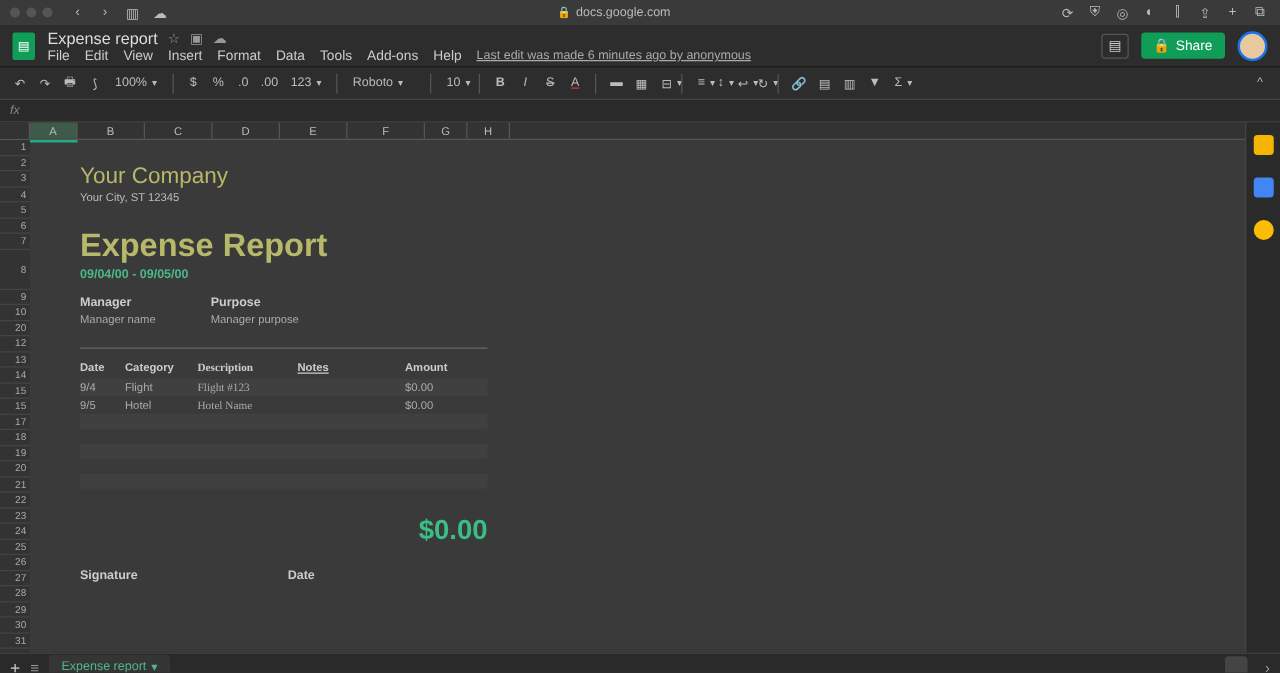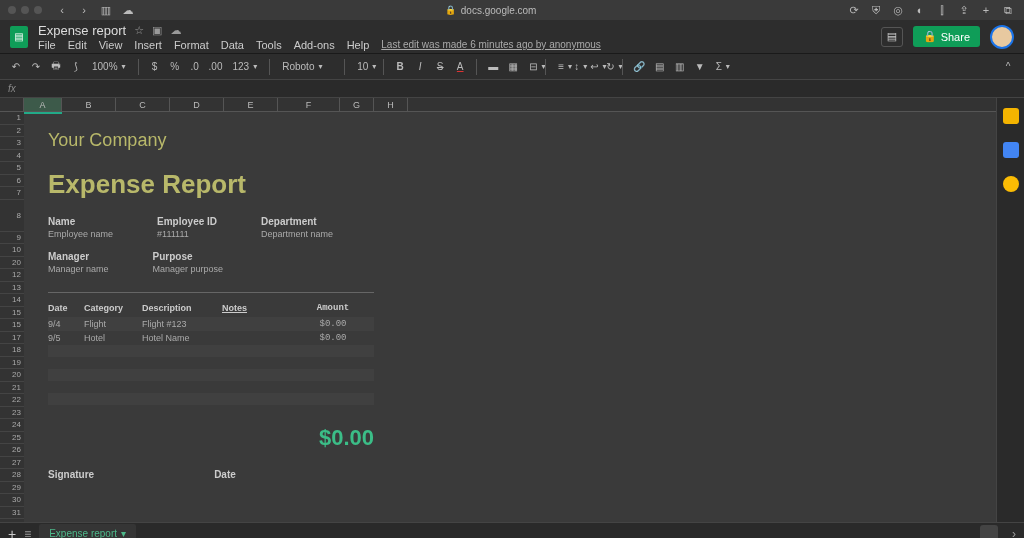--- a/index.html
+++ b/index.html
@@ -51,38 +51,38 @@
   .colE { width: 54px; }
   .colF { width: 62px; }
   .colG { width: 34px; }
   .colH { width: 34px; }
   .grid-body { flex: 1; display: flex; overflow: hidden; }
   .row-headers { width: 24px; background: #333; }
   .rowh { height: 12.5px; font-size: 8px; color: #aaa; text-align: right; padding-right: 3px; border-bottom: 1px solid #444; line-height: 12.5px; cursor: pointer; }
   .rowh.tall { height: 32px; line-height: 32px; }
   .sheet { flex: 1; position: relative; background: #3a3a3a; }
   .selection-bar { position: absolute; top: 0; left: 0; height: 2px; width: 38px; background: #2a8; }
-  .content { position: absolute; top: 4px; left: 24px; right: 0; color: #ccc; }
+  .content { position: absolute; top: 4px; left: 40px; right: 0; color: #ccc; }
   .company-name { font-size: 18px; font-weight: 500; color: #b8b86a; margin-top: 14px; }
   .addr-line { font-size: 9px; color: #bbb; margin-top: 2px; }
   .report-title { font-size: 26px; font-weight: 700; color: #b8b86a; margin-top: 18px; }
   .date-range { font-size: 10px; font-weight: 700; color: #4db88a; margin-top: 2px; }
   .info-grid { display: flex; gap: 44px; margin-top: 16px; }
   .info-col { }
   .info-label { font-size: 10px; font-weight: 700; color: #ccc; }
   .info-val { font-size: 9px; color: #aaa; margin-top: 2px; }
   .info-grid2 { display: flex; gap: 44px; margin-top: 12px; }
   .divider { border-top: 1px solid #666; margin-top: 18px; width: 326px; }
   .table { margin-top: 6px; width: 326px; font-size: 9px; }
   .thead { display: flex; font-weight: 700; color: #ccc; padding: 4px 0; }
   .th-date { width: 36px; }
   .th-cat { width: 58px; }
-  .th-desc { width: 80px; }
+  .th-desc { width: 80px; font-family: Liberation Serif, serif; }
   .th-notes { width: 86px; text-decoration: underline; }
-  .th-amt { width: 50px; text-align: center; font-family: Liberation Mono, monospace; }
+  .th-amt { width: 50px; text-align: left; }
   .trow { display: flex; padding: 2px 0; color: #aaa; }
   .trow.alt { background: #404040; }
   .total { font-size: 22px; font-weight: 700; color: #3bbd87; text-align: right; width: 326px; margin-top: 20px; }
   .sig-row { display: flex; gap: 120px; margin-top: 18px; font-size: 10px; font-weight: 700; color: #ccc; }
   
   .side-panel { width: 28px; background: #2a2a2a; border-left: 1px solid #444; display: flex; flex-direction: column; align-items: center; padding-top: 10px; gap: 18px; }
   .side-ico { width: 16px; height: 16px; border-radius: 3px; cursor: pointer; }
   .ico-cal { background: #f4b400; }
   .ico-keep { background: #4285f4; }
   .ico-tasks { background: #fbbc04; border-radius: 50%; }
@@ -247,35 +247,23 @@
           <div class="rowh">27</div>
           <div class="rowh">28</div>
           <div class="rowh">29</div>
           <div class="rowh">30</div>
           <div class="rowh">31</div>
         </div>
       <div class="sheet">
         <div class="selection-bar"></div>
         <div class="content">
           <div class="company-name">Your Company</div>
+          <div class="addr-line">Your City, ST 12345</div>
           <div class="report-title">Expense Report</div>
-          <div class="info-grid">
-            <div class="info-col">
-              <div class="info-label">Name</div>
-              <div class="info-val">Employee name</div>
-            </div>
-            <div class="info-col">
-              <div class="info-label">Employee ID</div>
-              <div class="info-val">#111111</div>
-            </div>
-            <div class="info-col">
-              <div class="info-label">Department</div>
-              <div class="info-val">Department name</div>
-            </div>
-          </div>
+          <div class="date-range">09/04/00 - 09/05/00</div>
           <div class="info-grid2">
             <div class="info-col">
               <div class="info-label">Manager</div>
               <div class="info-val">Manager name</div>
             </div>
             <div class="info-col">
               <div class="info-label">Purpose</div>
               <div class="info-val">Manager purpose</div>
             </div>
           </div>

